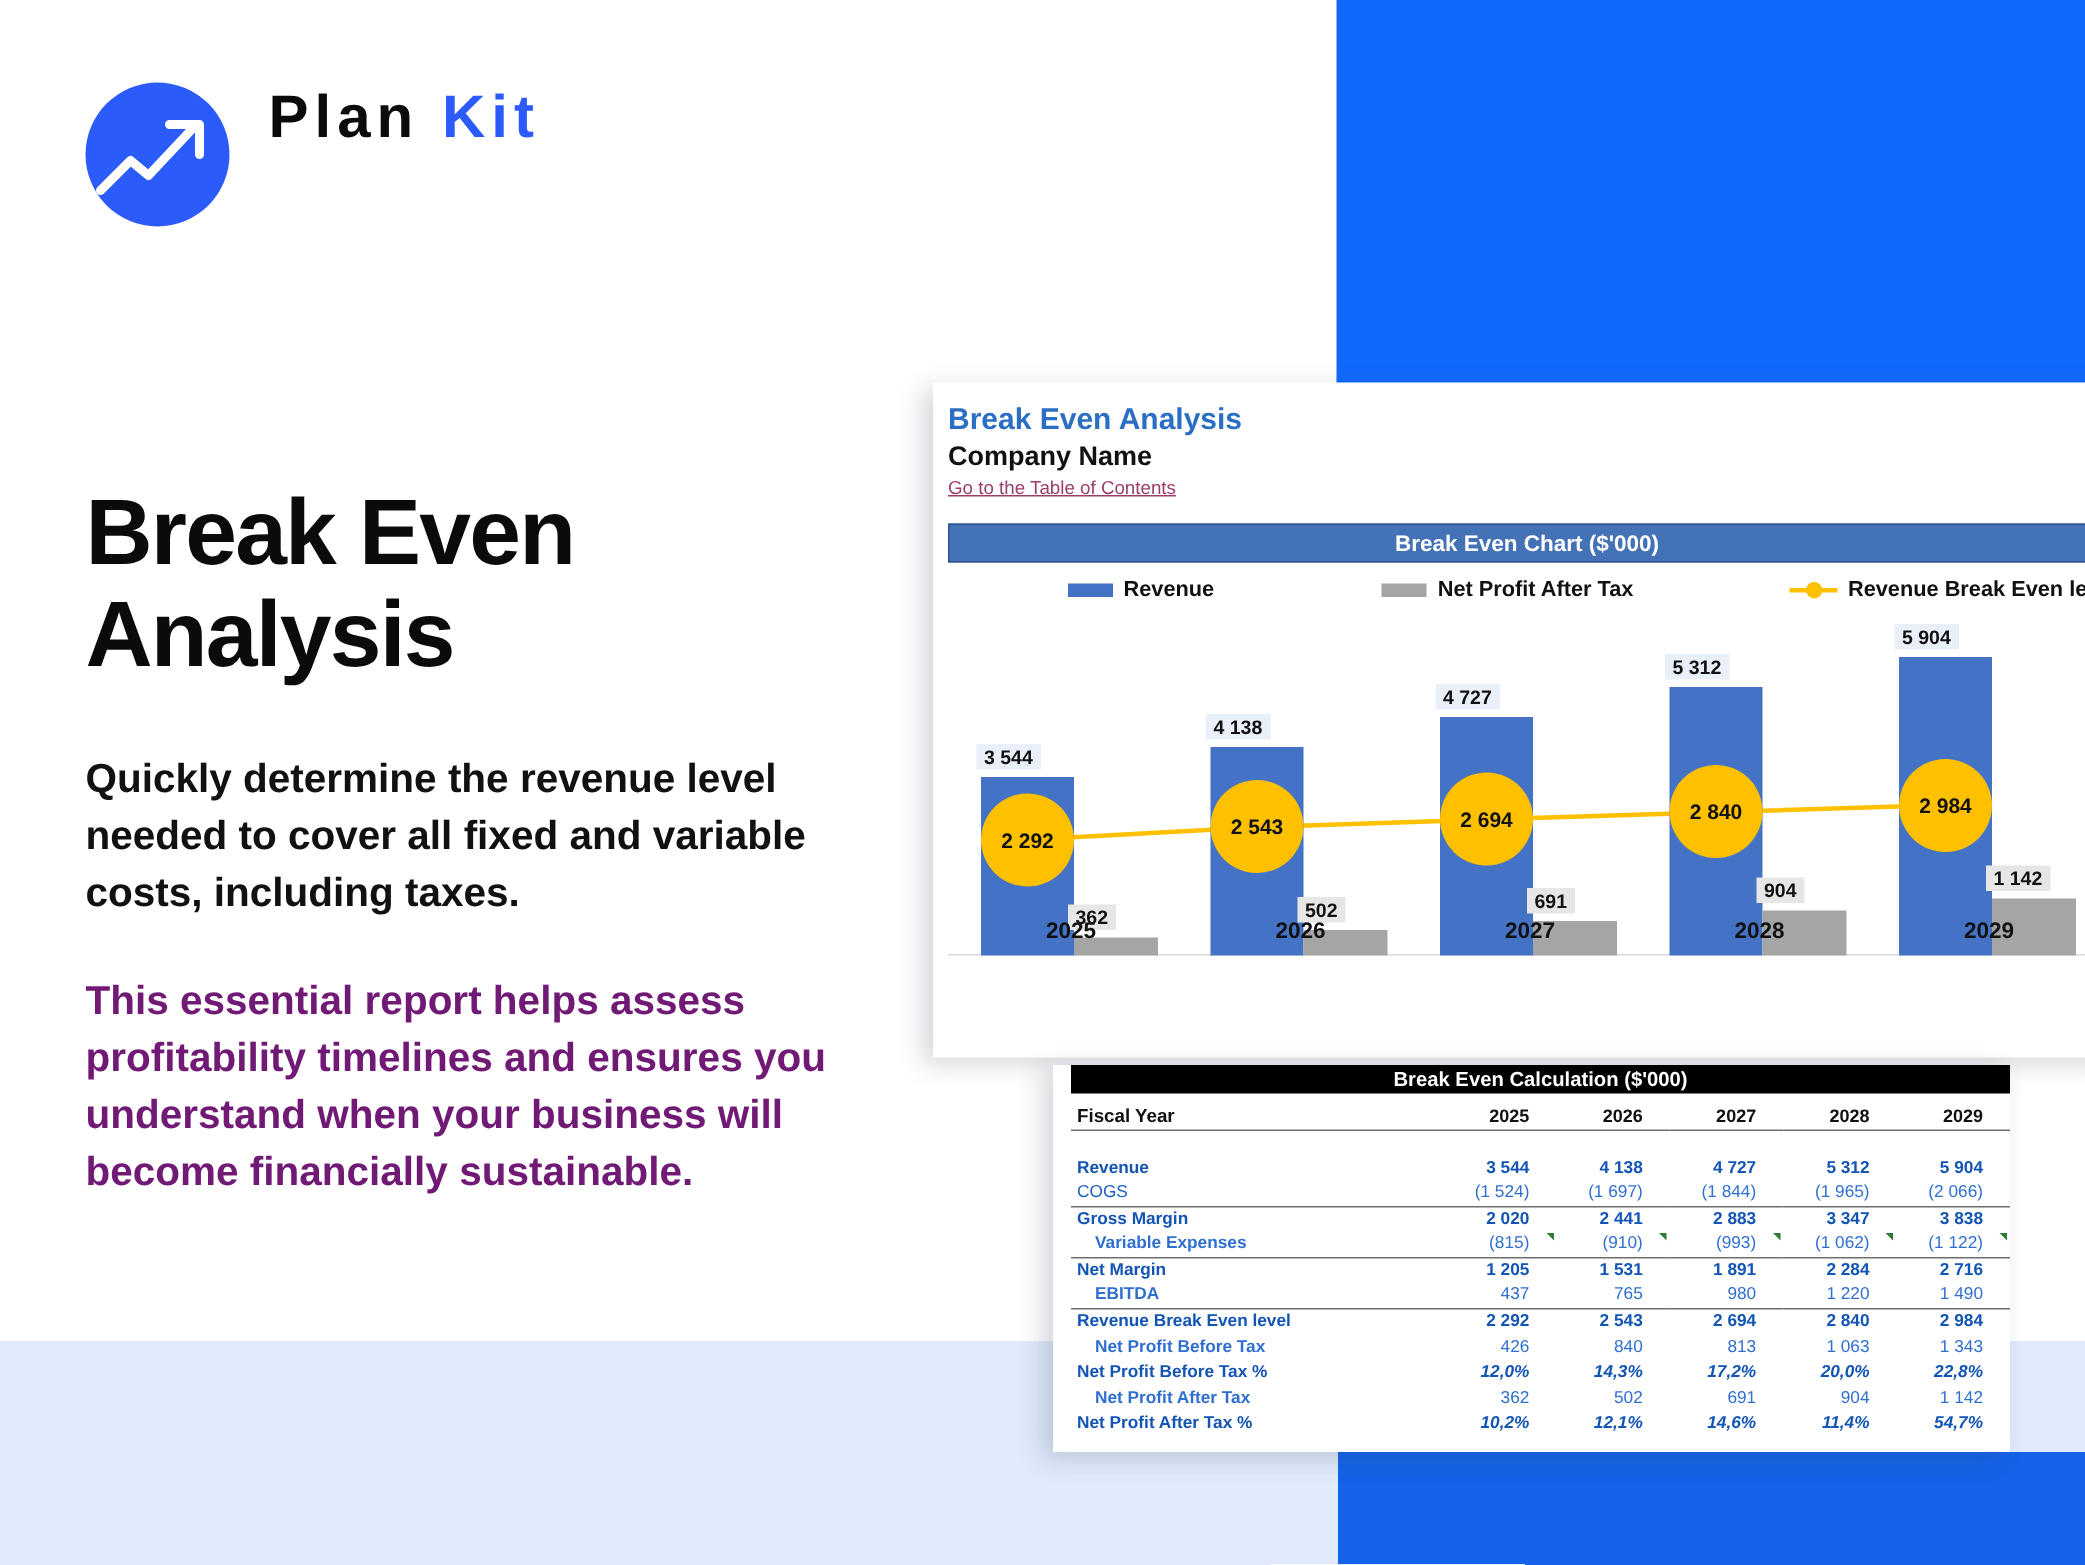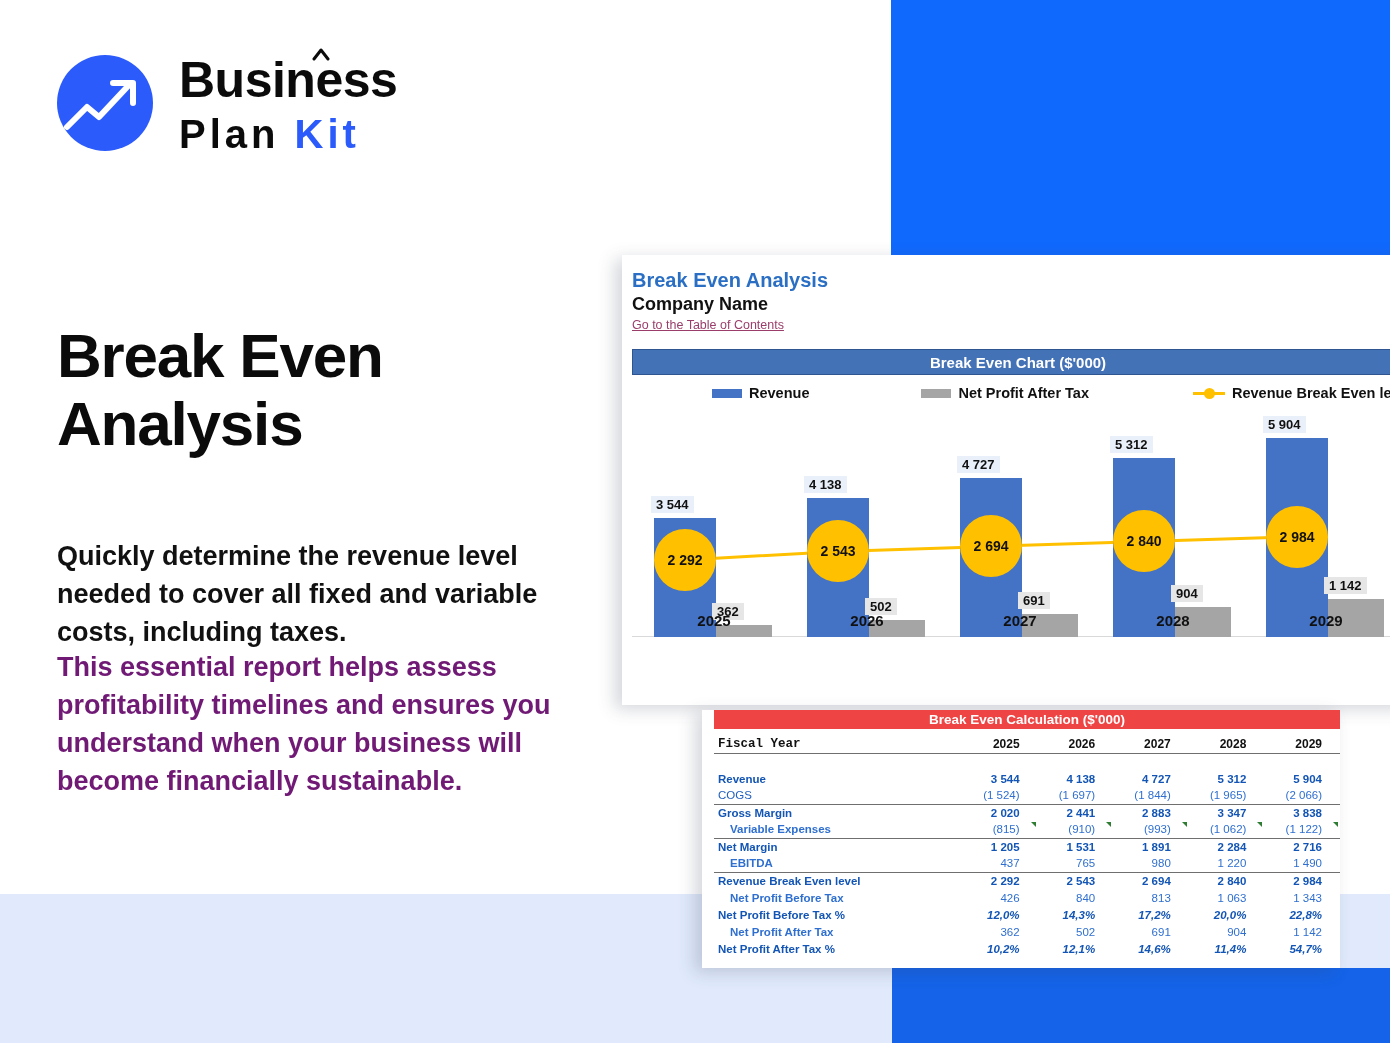--- a/index.html
+++ b/index.html
@@ -50,21 +50,21 @@
   .logo-line2 .kit { color:#2b5bfb; letter-spacing:4px; }
 
   
   .hero-title {
     position:absolute; left:57px; top:322px; width:520px;
     font-size:62px; font-weight:bold; line-height:68px; color:#0b0b0b;
     letter-spacing:-1.2px;
   }
   .hero-p1 {
     position:absolute; left:57px; top:500px; width:500px;
-    font-size:27px; font-weight:bold; line-height:38px; color:#111;margin-top:37px;
+    font-size:27px; font-weight:bold; line-height:38px; color:#111;
   }
   .hero-p2 {
     position:absolute; left:57px; top:648px; width:510px;
     font-size:27px; font-weight:bold; line-height:38px; color:#701a75;
   }
 
   
   .chart-card {
     position:absolute; left:622px; top:255px; width:790px; height:450px;
     background:#ffffff;
@@ -142,38 +142,38 @@
   }
 
   
   .table-card {
     position:absolute; left:702px; top:710px; width:638px; height:258px;
     background:#ffffff;
     box-shadow:-7px 4px 16px rgba(60,70,90,0.22);
   }
   .tbl-bluebar {
     position:absolute; left:12px; top:0px; width:626px; height:19px;
-    background:#ef4444;
+    background:#000000;
     color:#fff; font-size:13.5px; font-weight:bold;
     display:flex; align-items:center; justify-content:center;
   }
   .tbl {
     position:absolute; left:12px; top:26px; width:626px;
     border-collapse:collapse; font-size:11.5px;
   }
   .tbl td { padding:0; height:17px; vertical-align:middle; }
   .tbl td.lab {
     width:248px; padding-left:4px; color:#1f5fbf; white-space:nowrap;
   }
   .tbl td.num {
     width:auto; text-align:right; padding-right:18px; color:#2f6fd0; white-space:nowrap;
     position:relative;
   }
   .tbl tr.head td { color:#111; font-weight:bold; text-align:right; padding-right:18px; font-size:12px; }
-  .tbl tr.head td.lab { text-align:left; font-size:12.5px;font-family:Liberation Mono, monospace; }
+  .tbl tr.head td.lab { text-align:left; font-size:12.5px; }
   .tbl tr.bold td { font-weight:bold; color:#1355b5; }
   .tbl tr.ital td.num { font-style:italic; font-weight:bold; }
   .tbl tr.ind td.lab { padding-left:16px; font-weight:bold; color:#2f6fd0; }
   .rule-top td { border-top:1.5px solid #6f6f6f; }
   .rule-under td { border-bottom:1.5px solid #6f6f6f; }
   .cmt {
     position:absolute; right:2px; top:1px; width:0; height:0;
     border-top:5px solid #2e7d32; border-left:5px solid transparent;
   }
 </style>
@@ -188,26 +188,20 @@
   <div class="bg-blue-bottom"></div>
 
   <div class="logo-wrap">
     <div class="logo-mark">
       <svg width="96" height="96" viewBox="0 0 96 96">
         <path d="M10 72 L30 52 L42 62 L72 30" fill="none" stroke="#ffffff" stroke-width="6" stroke-linecap="round" stroke-linejoin="round"></path>
         <path d="M56 28 L76 28 L76 48" fill="none" stroke="#ffffff" stroke-width="6" stroke-linecap="round" stroke-linejoin="round"></path>
       </svg>
     </div>
     <div class="logo-text">
-      <div class="logo-line1">
-        <span>Business</span>
-        <svg class="logo-caret" viewBox="0 0 18 14">
-          <path d="M2 12 L9 3 L16 12" fill="none" stroke="#0b0b0b" stroke-width="3" stroke-linecap="round" stroke-linejoin="round"></path>
-        </svg>
-      </div>
       <div class="logo-line2">
         <span>Plan</span>
         <span class="kit">Kit</span>
       </div>
     </div>
   </div>
 
   <div class="hero-title">Break Even Analysis</div>
   <div class="hero-p1">Quickly determine the revenue level needed to cover all fixed and variable costs, including taxes.</div>
   <div class="hero-p2">This essential report helps assess profitability timelines and ensures you understand when your business will become financially sustainable.</div>

